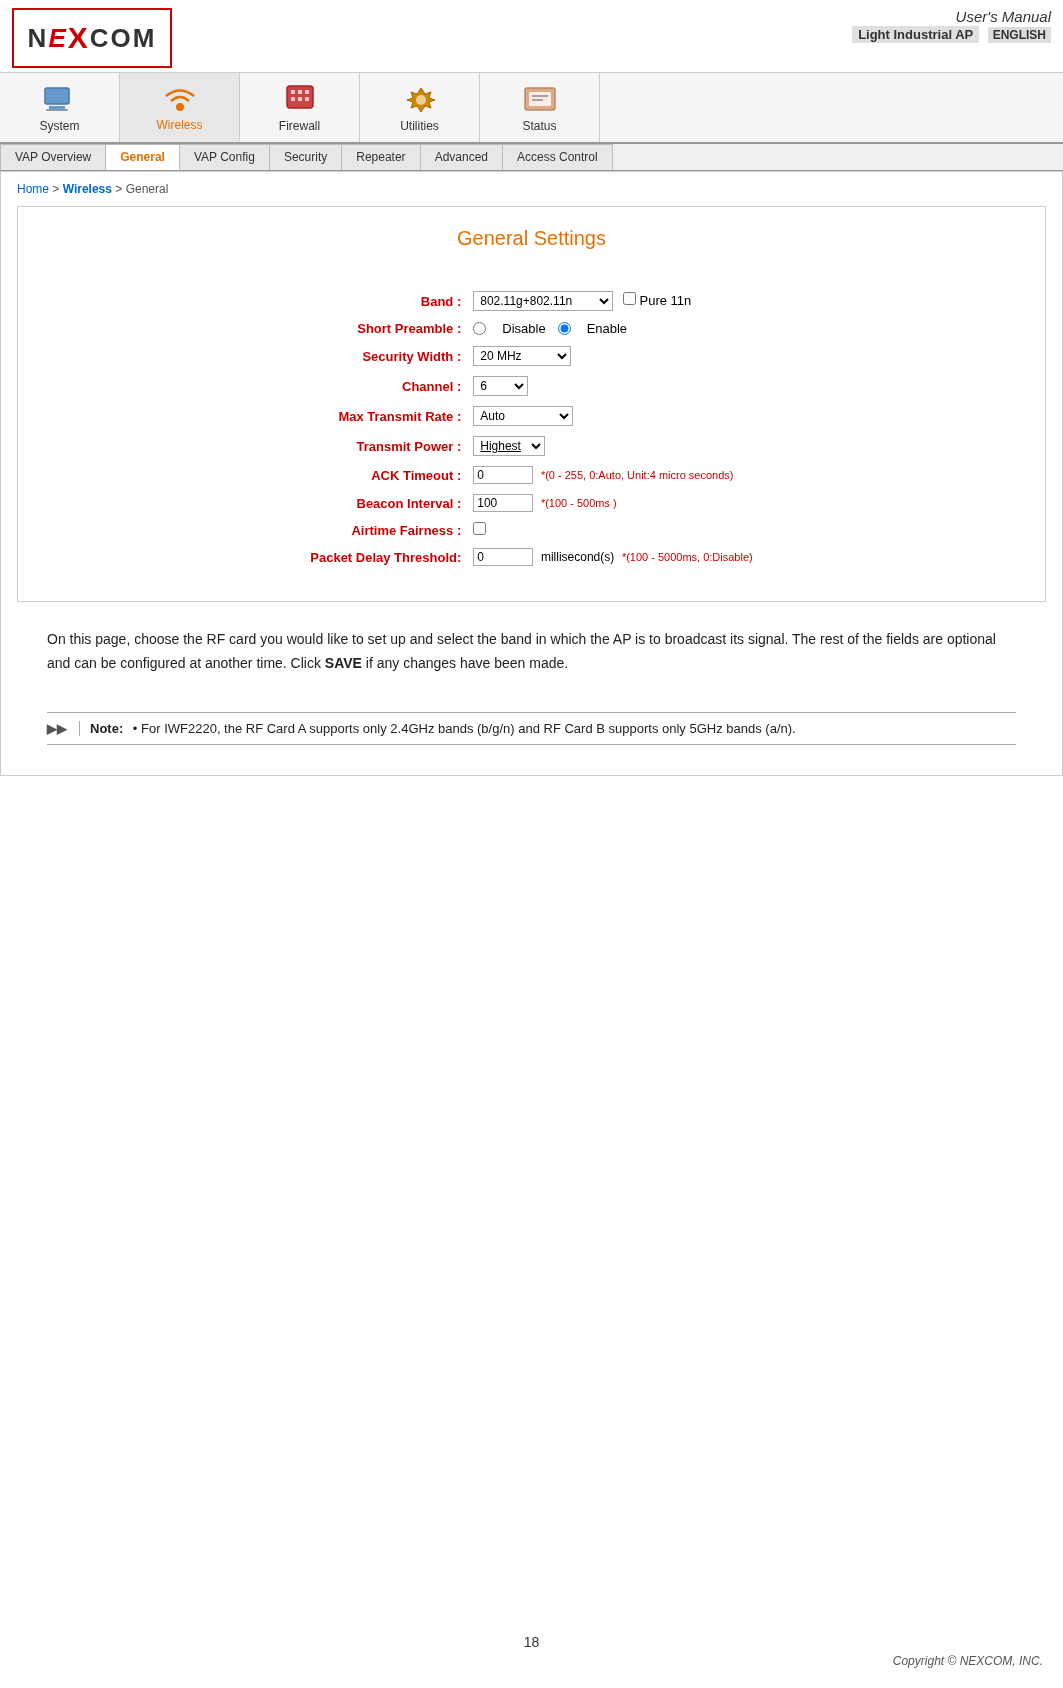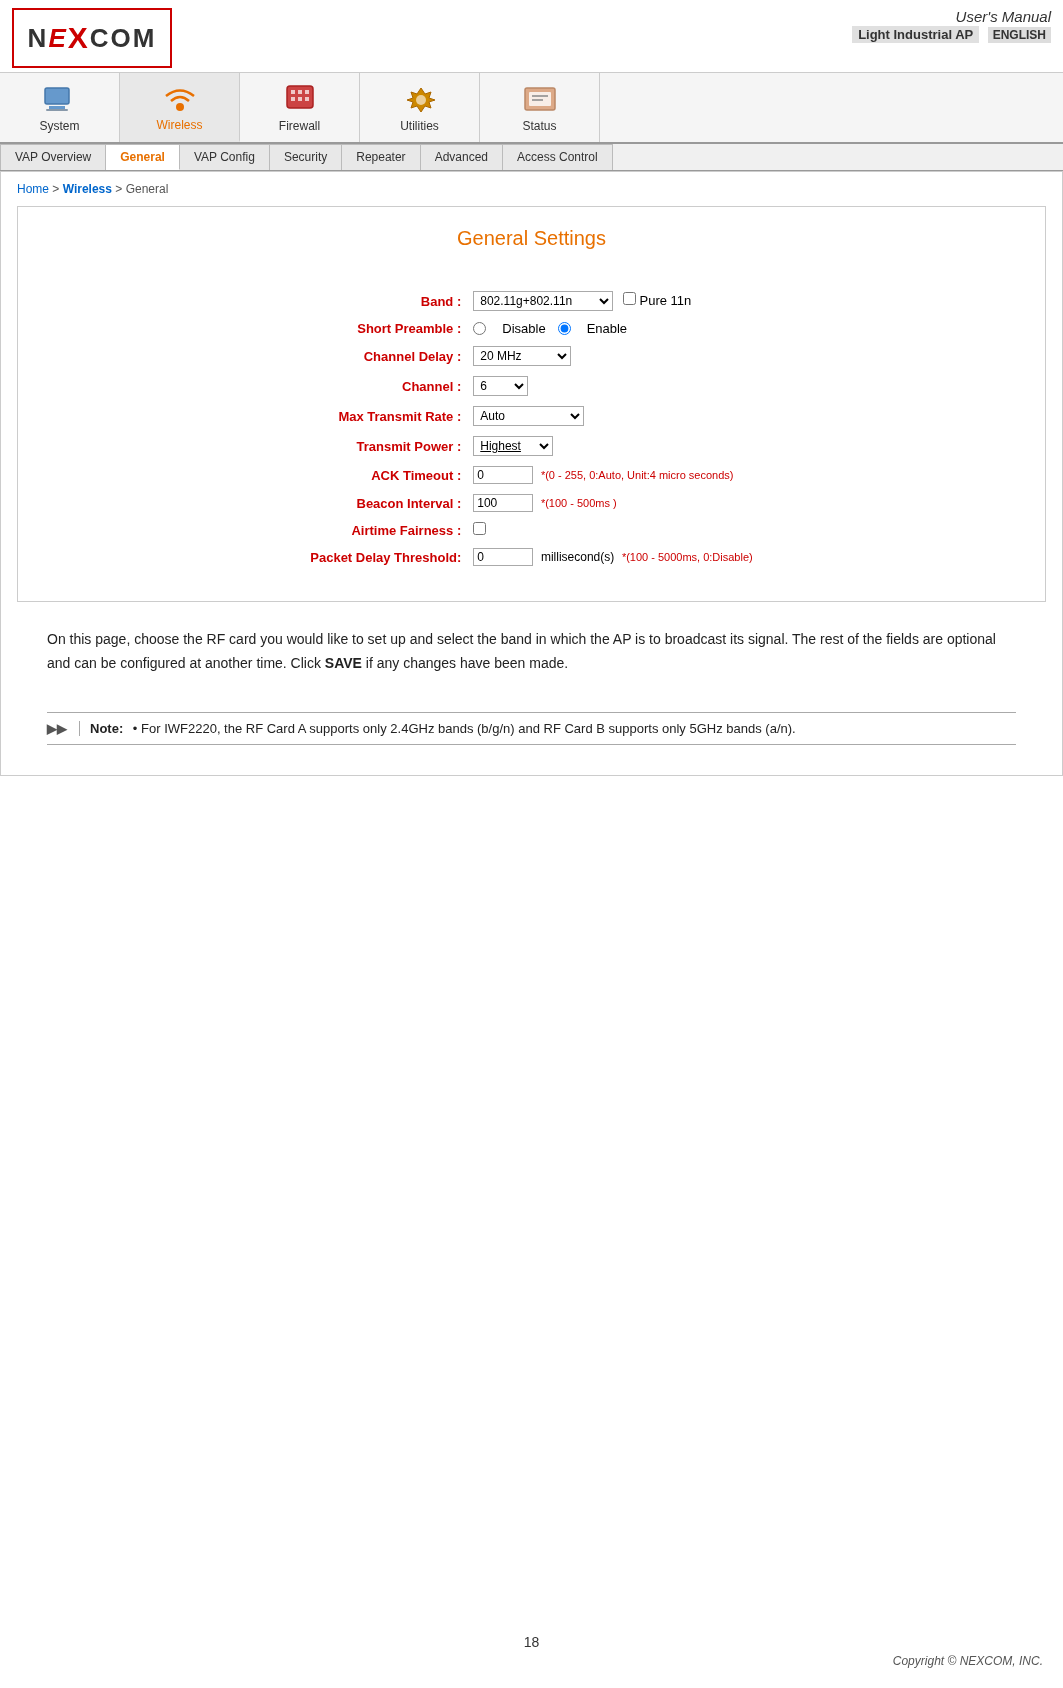--- a/index.html
+++ b/index.html
@@ -406,50 +406,50 @@
             </div>
             <div class="radio-item">
               <input type="radio" name="preamble" checked="" style="">
               <span>Enable</span>
             </div>
           </div>
         </td>
       </tr>
 
       <tr>
-        <td class="label-cell">Channel Delay :</td>
+        <td class="label-cell">Security Width :</td>
         <td class="value-cell">
           <select class="form-select" style="width:98px;">
             <option value="20 MHz">20 MHz</option>
           </select>
         </td>
       </tr>
 
       <tr>
         <td class="label-cell">Channel :</td>
         <td class="value-cell">
           <select class="form-select" style="width:55px;">
             <option value="6">6</option>
           </select>
         </td>
       </tr>
 
       <tr>
         <td class="label-cell">Max Transmit Rate :</td>
         <td class="value-cell">
-          <select class="form-select" style="width:111px;">
+          <select class="form-select" style="width:100px;">
             <option value="Auto">Auto</option>
           </select>
         </td>
       </tr>
 
       <tr>
         <td class="label-cell">Transmit Power :</td>
         <td class="value-cell">
-          <select class="form-select" style="width:80px;text-decoration:underline;">
+          <select class="form-select" style="width:72px;text-decoration:underline;">
             <option value="Highest">Highest</option>
           </select>
         </td>
       </tr>
 
       <tr>
         <td class="label-cell">ACK Timeout :</td>
         <td class="value-cell">
           <input type="text" class="form-input" value="0" style="">
           <span class="hint-text">*(0 - 255, 0:Auto, Unit:4 micro seconds)</span>

